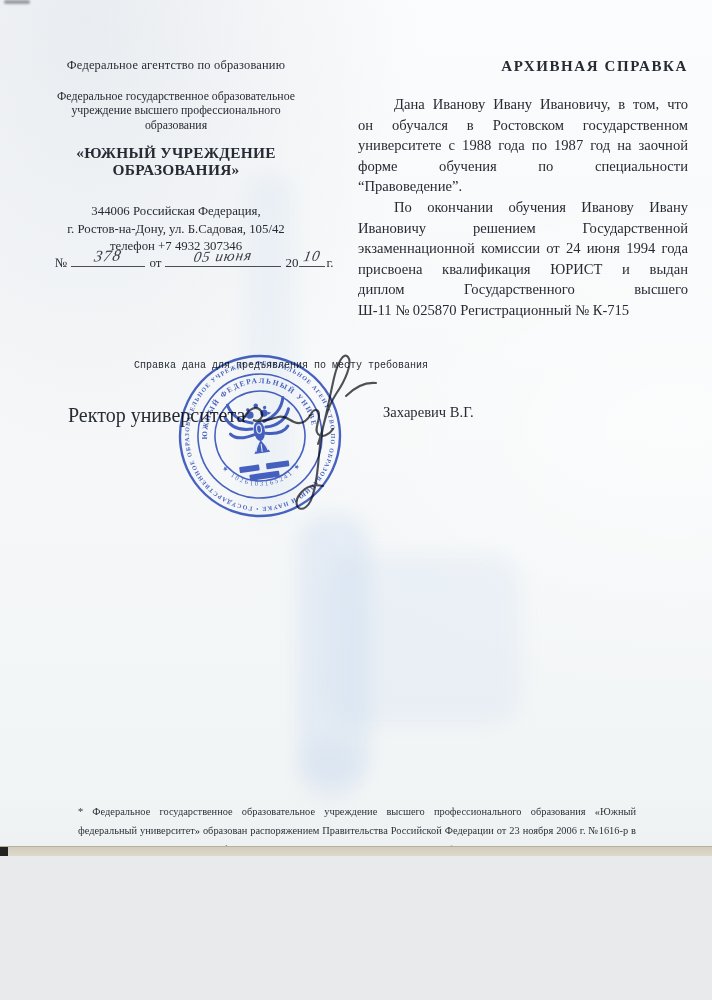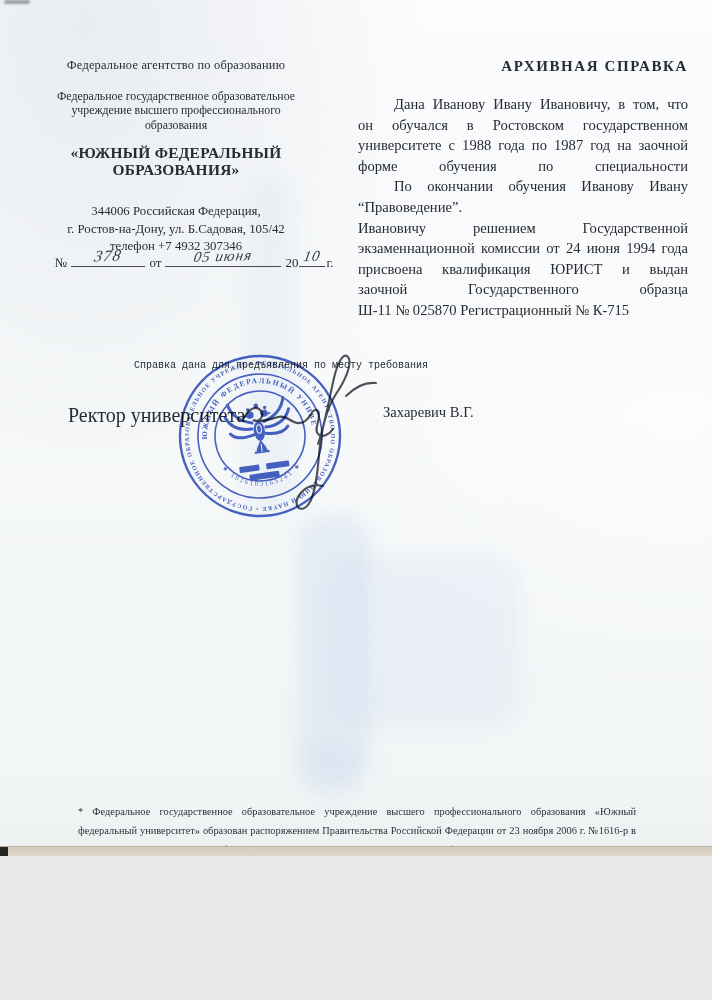--- a/index.html
+++ b/index.html
@@ -75,46 +75,46 @@
   <div class="abs speck2"></div>
 
   <div class="abs hdr-left">
     <div class="agency">Федеральное агентство по образованию</div>
     <div class="inst">
       <div>Федеральное государственное образовательное</div>
       <div>учреждение высшего профессионального</div>
       <div>образования</div>
     </div>
     <div class="orgname">
-      <div>«ЮЖНЫЙ ФЕДЕРАЛЬНЫЙ</div>
+      <div>«ЮЖНЫЙ УЧРЕЖДЕНИЕ</div>
       <div>ОБРАЗОВАНИЯ»</div>
     </div>
     <div class="addr">
       <div>344006 Российская Федерация,</div>
       <div>г. Ростов-на-Дону, ул. Б.Садовая, 105/42</div>
       <div>телефон +7 4932 307346</div>
     </div>
   </div>
 
   <div class="abs numrow">
     <span>№</span><span class="blank b1"><span class="hand">378</span></span><span>от</span><span class="blank b2"><span class="hand small">05 июня</span></span><span>20</span><span class="blank b3"><span class="hand small">10</span></span><span>г.</span>
   </div>
 
   <div class="abs title">АРХИВНАЯ СПРАВКА</div>
   <div class="abs cert">
     <div class="jline indent">Дана Иванову Ивану Ивановичу, в том, что</div>
     <div class="jline">он обучался в Ростовском государственном</div>
     <div class="jline">университете с 1988 года по 1987 год на заочной</div>
     <div class="jline">форме обучения по специальности</div>
+    <div class="jline jlast">“Правоведение”.</div>
     <div class="jline indent">По окончании обучения Иванову Ивану</div>
-    <div class="jline jlast">“Правоведение”.</div>
     <div class="jline">Ивановичу решением Государственной</div>
     <div class="jline">экзаменнационной комиссии от 24 июня 1994 года</div>
     <div class="jline">присвоена квалификация ЮРИСТ и выдан</div>
-    <div class="jline">заочной Государственного образца</div>
+    <div class="jline">диплом Государственного высшего</div>
     <div class="jline jlast">Ш-11 № 025870 Регистрационный № К-715</div>
   </div>
 
   <div class="abs statement">Справка дана для предъявления по месту требования</div>
   <div class="abs rector">Ректор университета</div>
   <div class="abs signame">Захаревич В.Г.</div>
 
   <svg class="abs stamp" viewBox="0 0 168 168" xmlns="http://www.w3.org/2000/svg">
     <defs>
       <path id="orTop" d="M84,13 a71,71 0 1,1 -0.02,0"></path>

